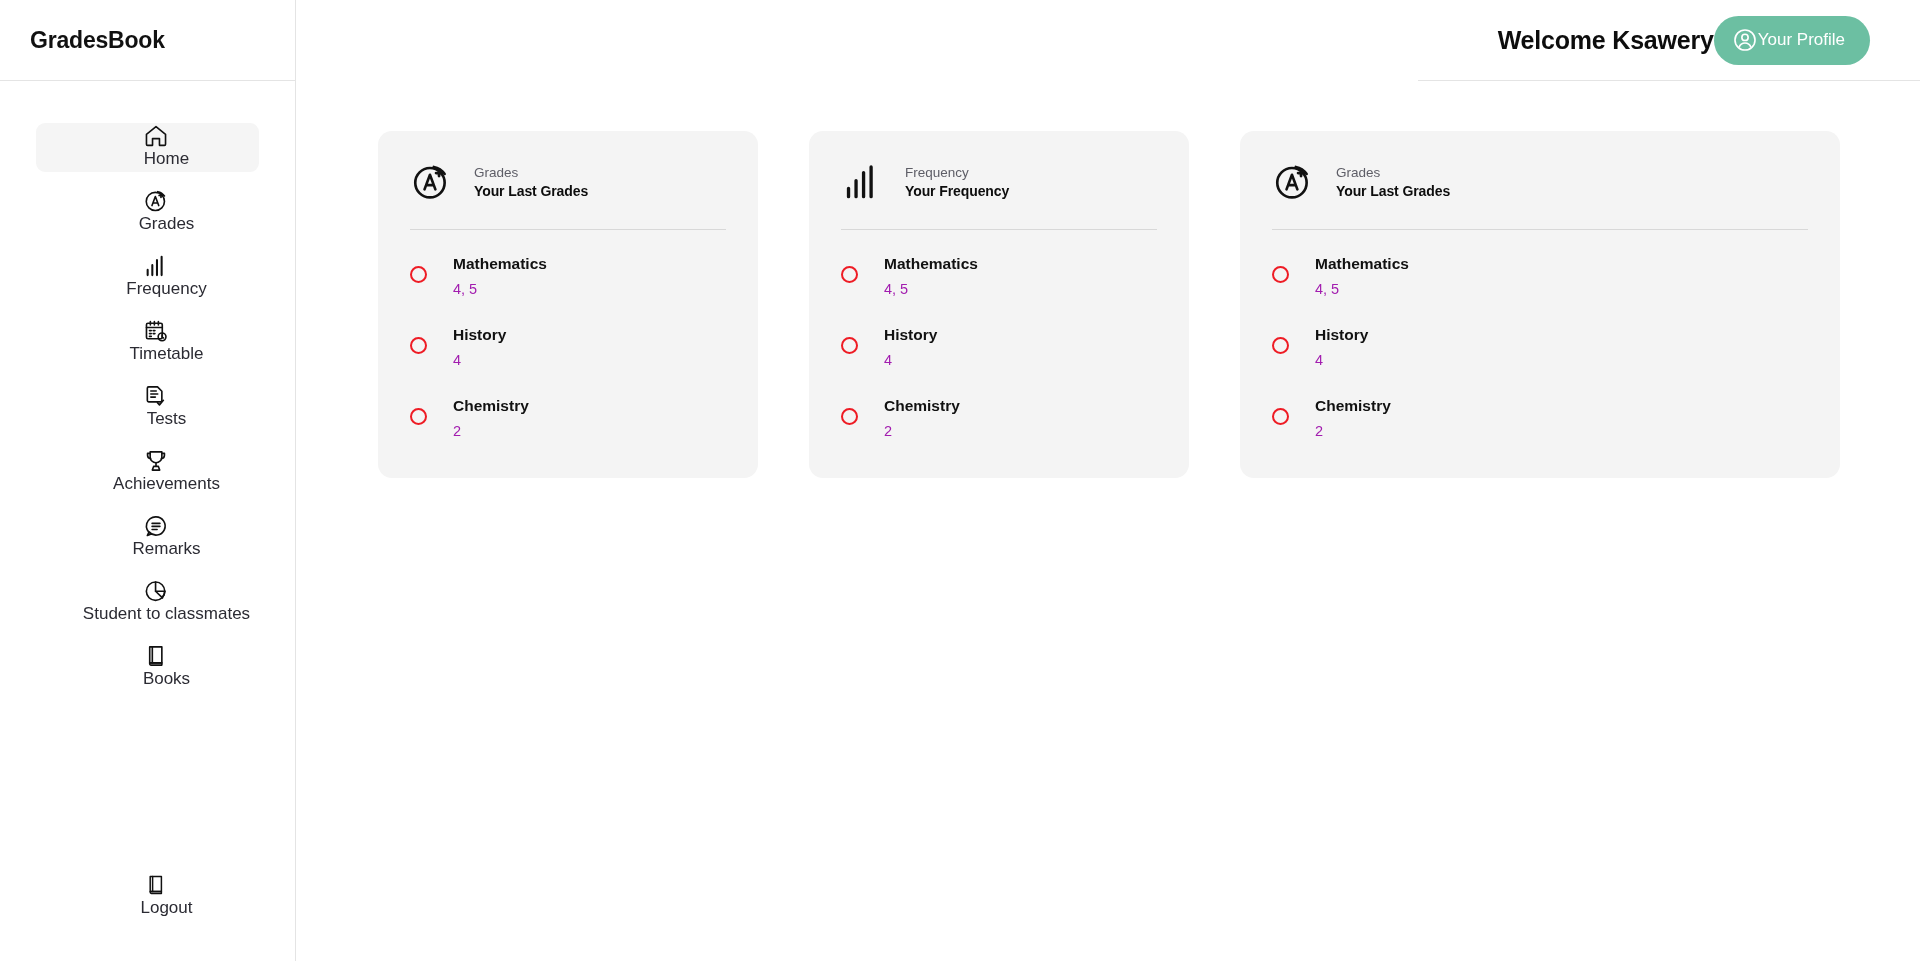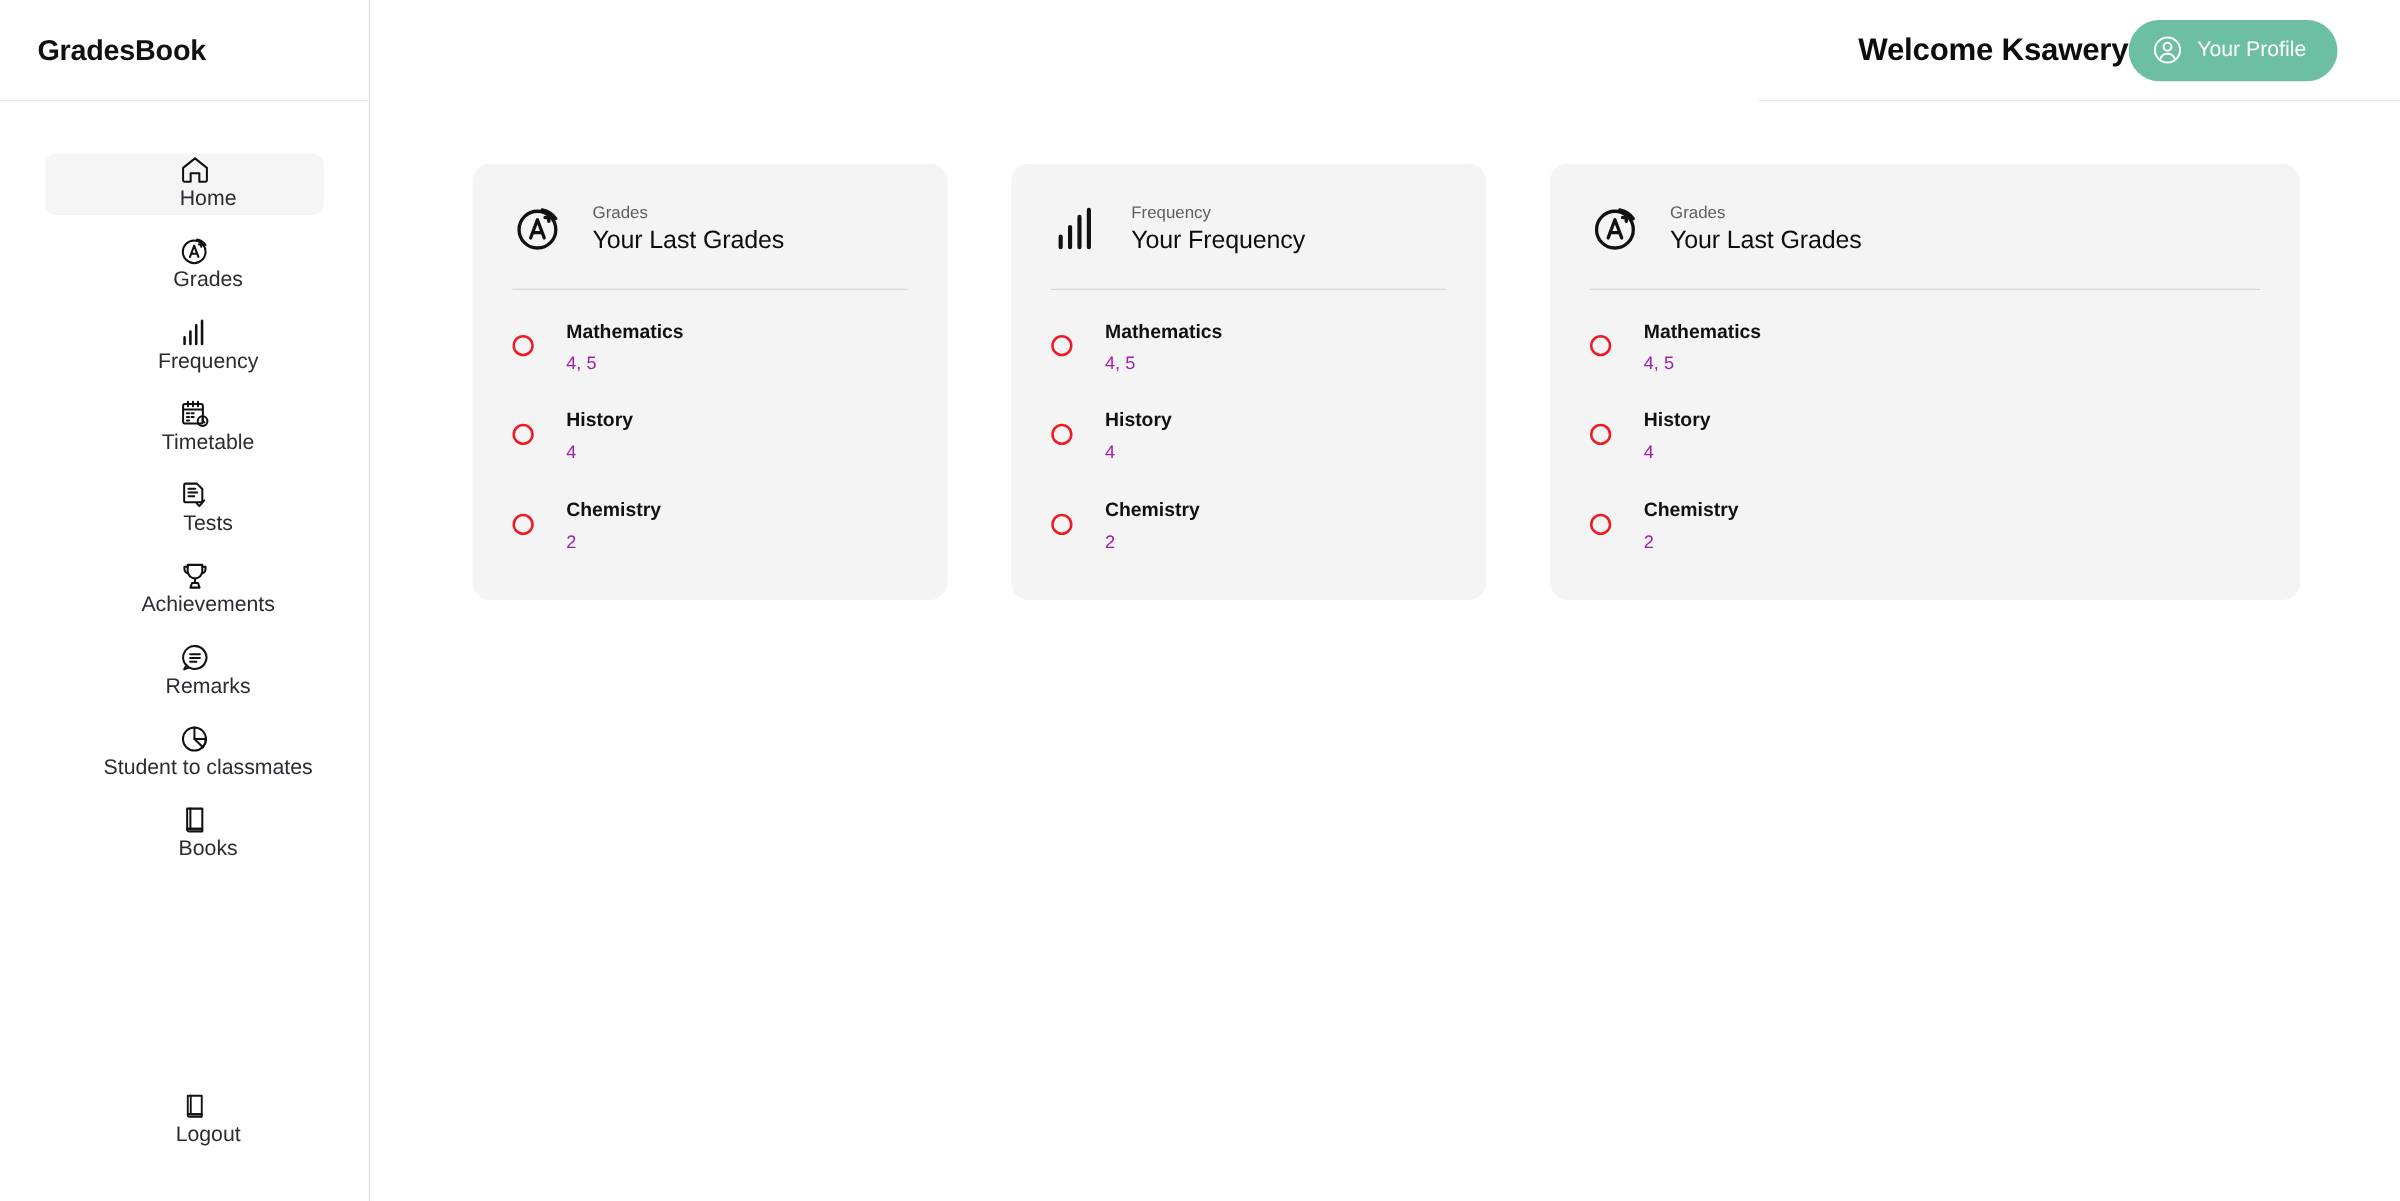--- a/index.html
+++ b/index.html
@@ -98,21 +98,20 @@
   }
   .page-title {
     font-size: 25px;
     font-weight: bold;
     color: #0d0d0d;
     letter-spacing: -0.2px;
   }
   .profile-btn {
     display: flex;
     align-items: center;
-    gap: 11px;
     height: 49px;
     padding: 0 25px 0 18px;
     border-radius: 26px;
     background: #6cbfa2;
     color: #ffffff;
     border: none;
     cursor: pointer;
     font-family: "Liberation Sans", sans-serif;
   }
   .profile-btn .avatar-icon { display: flex; align-items: center; }
@@ -143,22 +142,22 @@
     align-items: center;
     justify-content: center;
     color: #000000;
   }
   .card-eyebrow {
     font-size: 13.5px;
     color: #5d5d66;
     line-height: 1.35;
   }
   .card-title {
-    font-size: 20px;
-    font-weight: normal;
+    font-size: 14px;
+    font-weight: bold;
     color: #0d0d0d;
     line-height: 1.3;
     letter-spacing: -0.1px;
   }
   .card-divider {
     height: 1px;
     background: #d8d8d8;
     margin: 26px 0 0 0;
   }
   .card-list { padding-top: 22px; }

